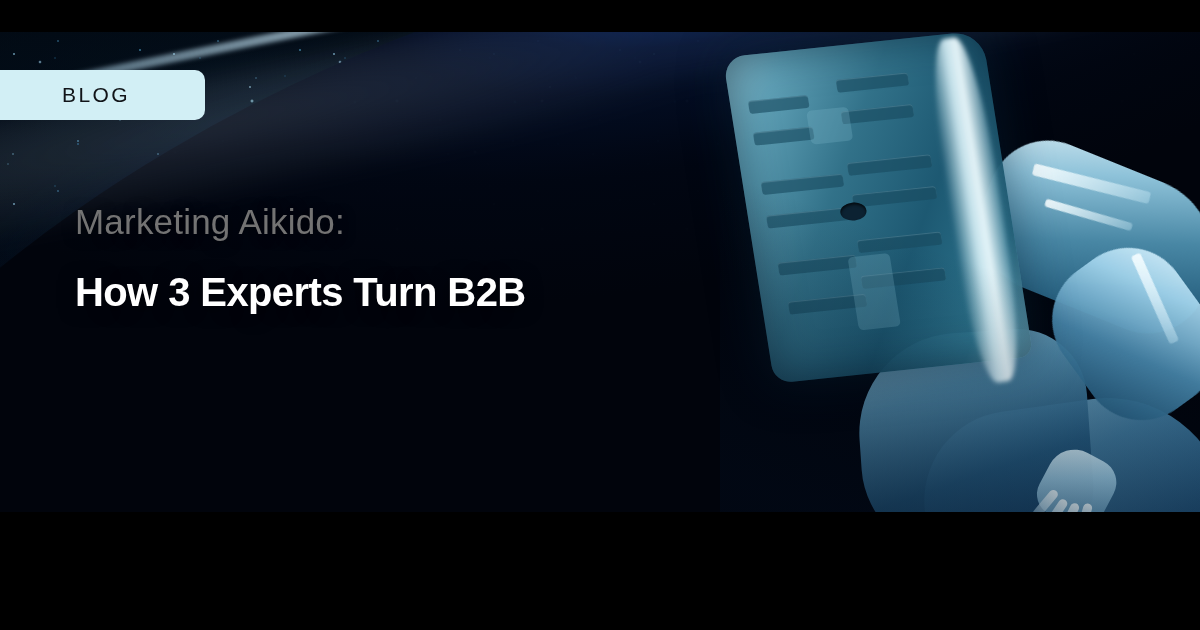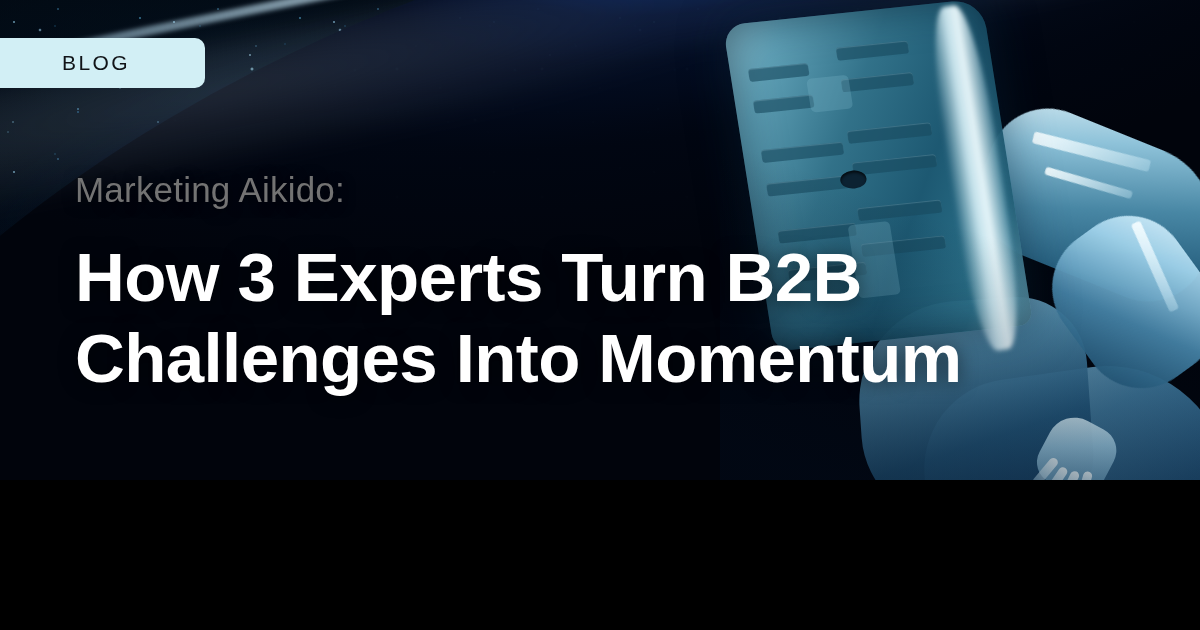--- a/index.html
+++ b/index.html
@@ -11,20 +11,21 @@
   body {
     font-family: "Liberation Sans", sans-serif;
   }
 
   .card {
     position: relative;
     width: 1200px;
     height: 480px;
     overflow: hidden;
     background: #02060c;
+    margin-top: 32px;
   }
 
   
   .space-bg {
     position: absolute;
     inset: 0;
     background:
       radial-gradient(ellipse 70% 55% at 88% 6%, rgba(10,38,62,0.55) 0%, rgba(0,0,0,0) 70%),
       radial-gradient(ellipse 90% 70% at 20% 12%, rgba(4,20,36,0.6) 0%, rgba(0,0,0,0) 72%),
       linear-gradient(180deg, #01050b 0%, #020810 40%, #020a16 62%, #010610 100%);
@@ -332,21 +333,21 @@
     font-size: 35px;
     font-weight: 300;
     color: #737373;
     letter-spacing: .2px;
     line-height: 1;
     margin: 0 0 30px 0;
     text-shadow: 0 2px 14px rgba(0,0,0,.55);
   }
   .headline {
     margin: 0;
-    font-size: 69px;
+    font-size: 40px;
     font-weight: 700;
     color: #ffffff;
     line-height: 1.18;
     letter-spacing: -0.6px;
     text-shadow: 0 2px 18px rgba(0,0,0,.55);
   }
   .headline .ln { display: block; white-space: nowrap; }
 
   
   .logo {
@@ -427,21 +428,20 @@
   </div>
 
   <div class="badge">
     <span>BLOG</span>
   </div>
 
   <div class="text-block">
     <p class="eyebrow">Marketing Aikido:</p>
     <h1 class="headline">
       <span class="ln">How 3 Experts Turn B2B</span>
-      <span class="ln">Challenges Into Momentum</span>
     </h1>
   </div>
 
   <div class="logo">
     <svg width="92" height="88" viewBox="0 0 92 88" aria-hidden="true">
 
       <path d="M30 64 C27 40, 31 24, 38 24 C45 24, 48 36, 52 48 C56 60, 59 66, 63 64 C67 62, 66 44, 62 28" fill="none" stroke="#ffffff" stroke-width="7.5" stroke-linecap="round"></path>
       <path d="M30 64 C33 52, 36 42, 42 34" fill="none" stroke="#ffffff" stroke-width="3" stroke-linecap="round" opacity="0"></path>
 
       <g fill="#ffffff">

